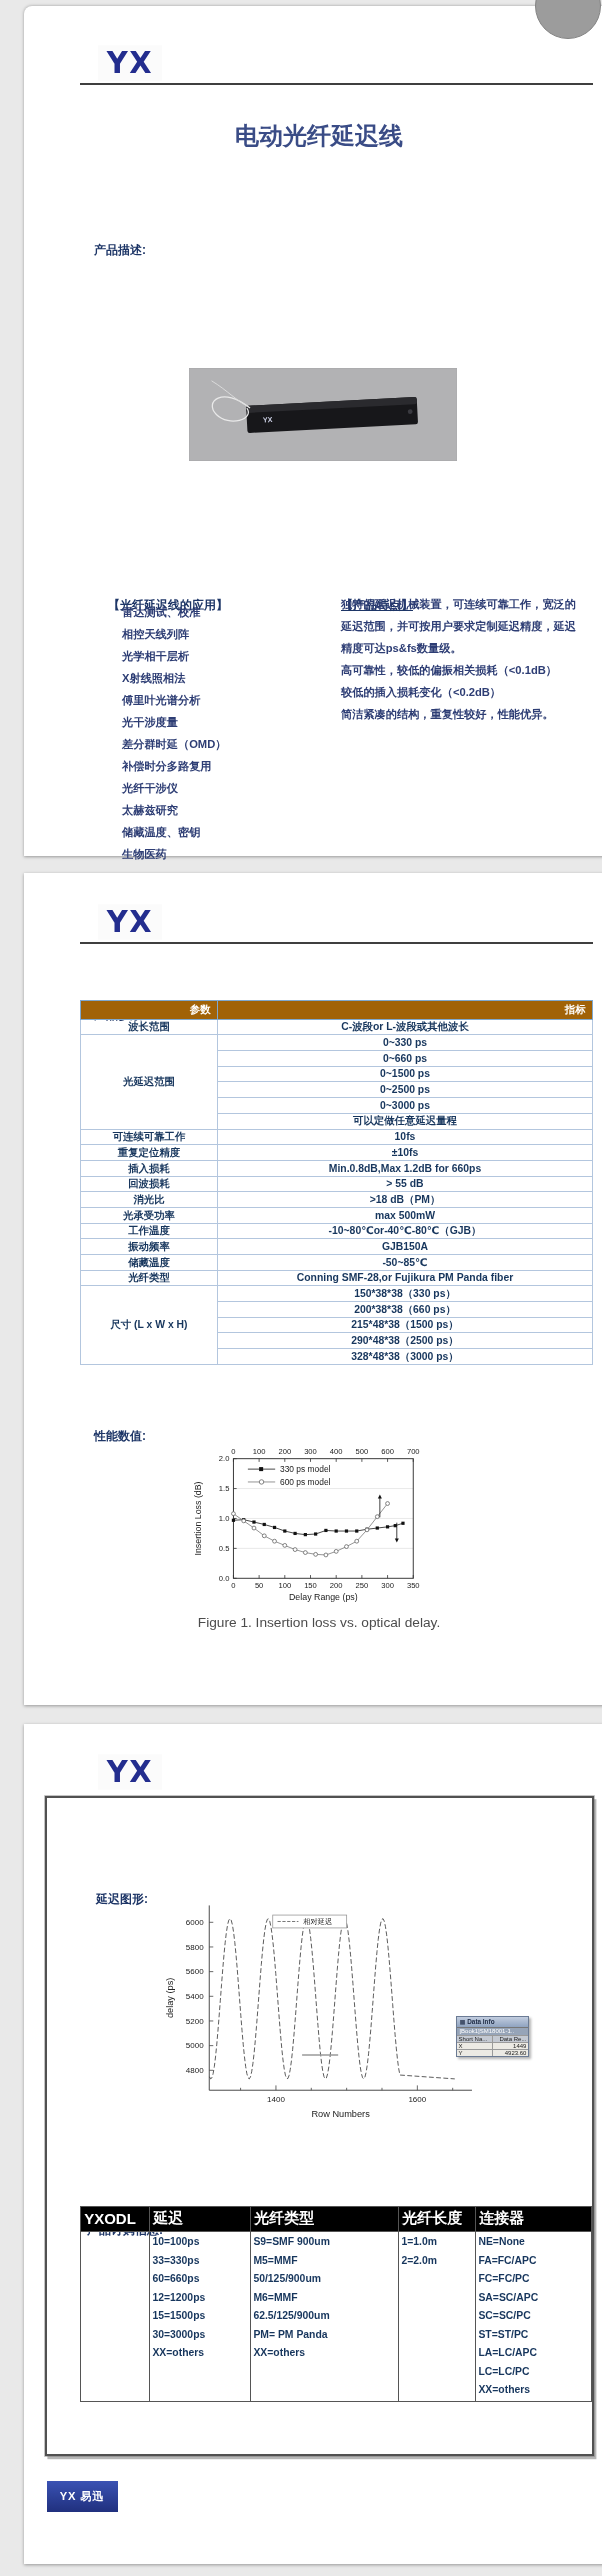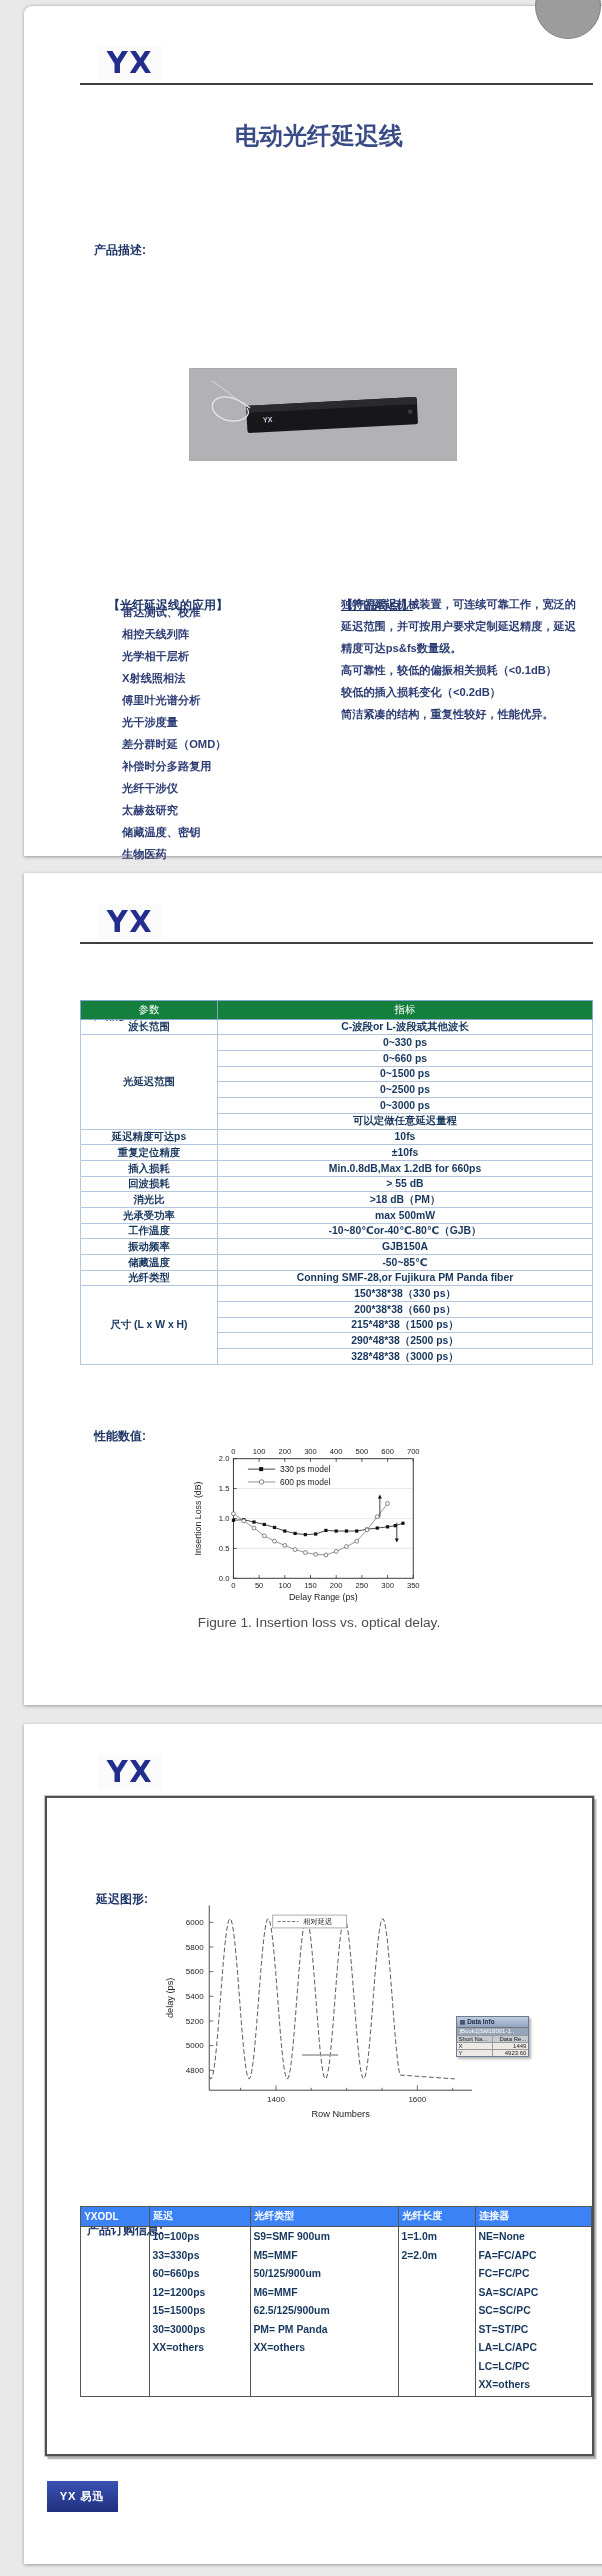--- a/index.html
+++ b/index.html
@@ -16,41 +16,41 @@
   #p1-title{position:absolute;top:114px;left:0;width:100%;text-align:center;
         font-family:"Liberation Serif","DejaVu Serif",serif;font-size:24px;font-weight:700;color:#3a4c86;}
   #p1-para{position:absolute;left:74px;top:211px;width:484px;font-size:12px;line-height:32px;
         font-weight:700;color:#2d3d74;text-align:justify;text-indent:2em;}
   #photo{position:absolute;left:165px;top:362px;}
   #app-list{position:absolute;left:90px;top:587px;margin:8px;padding:0;list-style:none;
         font-size:11.2px;line-height:22px;font-weight:700;color:#2d3d74;}
   #features-list{position:absolute;left:317px;top:587px;width:235px;font-size:11.2px;line-height:22px;
         font-weight:700;color:#2d3d74;text-align:justify;}
   .ptable{position:absolute;left:56px;top:127px;width:513px;border-collapse:collapse;table-layout:fixed;}
-  .ptable th{background:#15803d;color:#fff;font-size:10.4px;font-weight:400;text-align:center;
+  .ptable th{background:#a16207;color:#fff;font-size:10.4px;font-weight:700;text-align:right;
         padding:1.6px 6.4px;border:0.8px solid #7fa8cf;height:14.5px;}
   .ptable td{border:0.8px solid #b3c6de;font-size:10.4px;font-weight:700;color:#17365d;text-align:center;
         height:14.5px;padding:0 1.6px;line-height:1.1;}
   .ptable tr{height:15.7px;}
   #chart1-wrap{position:absolute;left:166px;top:564px;width:241px;height:175px;}
   #fig-caption{position:absolute;top:742px;left:0;width:100%;text-align:center;font-size:13.7px;color:#4c4c4c;}
   #p3box{position:absolute;left:21px;top:72px;width:545px;height:656px;background:#fff;
         border:2.4px solid #515151;box-shadow:2.4px 3.2px 0 rgba(110,110,110,.5),0 0 0 0.8px #b5b5b5;}
   #chart2-wrap{position:absolute;left:104px;top:175px;width:418px;height:233px;}
   #datainfo{position:absolute;left:432px;top:292px;width:71px;background:#d8d4cc;border:0.8px solid #6b7b94;
         box-shadow:1.6px 1.6px 2.4px rgba(0,0,0,.3);font-size:6px;color:#222;}
   #datainfo .di-title{background:linear-gradient(180deg,#c2cddf,#8fa3c0);padding:0.8px 2.4px;font-weight:700;
         color:#1d2a44;font-size:6.4px;}
   #datainfo .di-src{background:#96a4b8;color:#fff;padding:0.8px 2.4px;overflow:hidden;white-space:nowrap;border-top:0.8px solid #777;}
   #datainfo .di-row{display:flex;border-top:0.8px solid #9a9a9a;background:#eceae4;}
   #datainfo .di-row span{flex:1;padding:0 1.6px;overflow:hidden;white-space:nowrap;}
   #datainfo .di-row span:last-child{text-align:right;border-left:0.8px solid #9a9a9a;}
   #datainfo .di-head{background:#c4c9d2;}
   .otable{position:absolute;left:56px;top:482px;width:511px;border-collapse:collapse;table-layout:fixed;}
-  .otable th{background:#3b82f6;color:#fff;font-size:10px;font-weight:700;text-align:left;
+  .otable th{background:#000000;color:#fff;font-size:15px;font-weight:700;text-align:left;
         padding:2.4px 3.2px;border:0.8px solid #555;}
   .otable td{border:0.8px solid #555;vertical-align:top;font-size:10.4px;font-weight:700;color:#17365d;
         padding:1.6px 2.4px;}
   .otable td div{line-height:18.5px;white-space:nowrap;}
   #footer-logo{position:absolute;left:22.5px;top:757px;width:71px;height:30.5px;
         background:linear-gradient(180deg,#3a52b4,#20307e);color:#fff;font-weight:700;font-size:11.2px;
         display:flex;align-items:center;justify-content:center;letter-spacing:0.8px;}
   #fab{position:absolute;left:535px;top:-27px;width:64px;height:64px;border-radius:50%;
         background:#9c9c9c;border:1.6px solid #848484;z-index:5;}
   svg text{font-family:"Liberation Sans","DejaVu Sans",sans-serif;}
@@ -141,21 +141,21 @@
           <tr>
             <td>0~2500 ps</td>
           </tr>
           <tr>
             <td>0~3000 ps</td>
           </tr>
           <tr>
             <td>可以定做任意延迟量程</td>
           </tr>
           <tr>
-            <td rowspan="1">延迟精度可达ps</td>
+            <td rowspan="1">可连续可靠工作</td>
             <td>10fs</td>
           </tr>
           <tr>
             <td rowspan="1">重复定位精度</td>
             <td>±10fs</td>
           </tr>
           <tr>
             <td rowspan="1">插入损耗</td>
             <td>Min.0.8dB,Max 1.2dB for 660ps</td>
           </tr>

